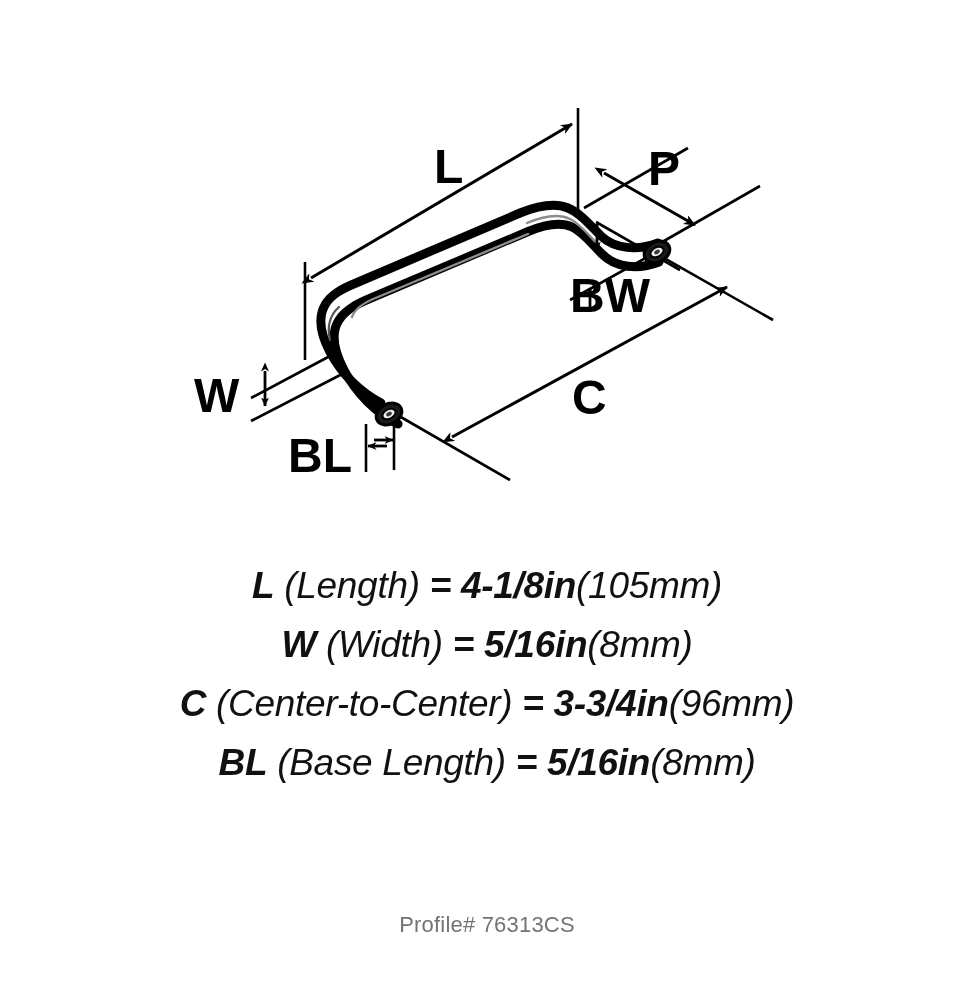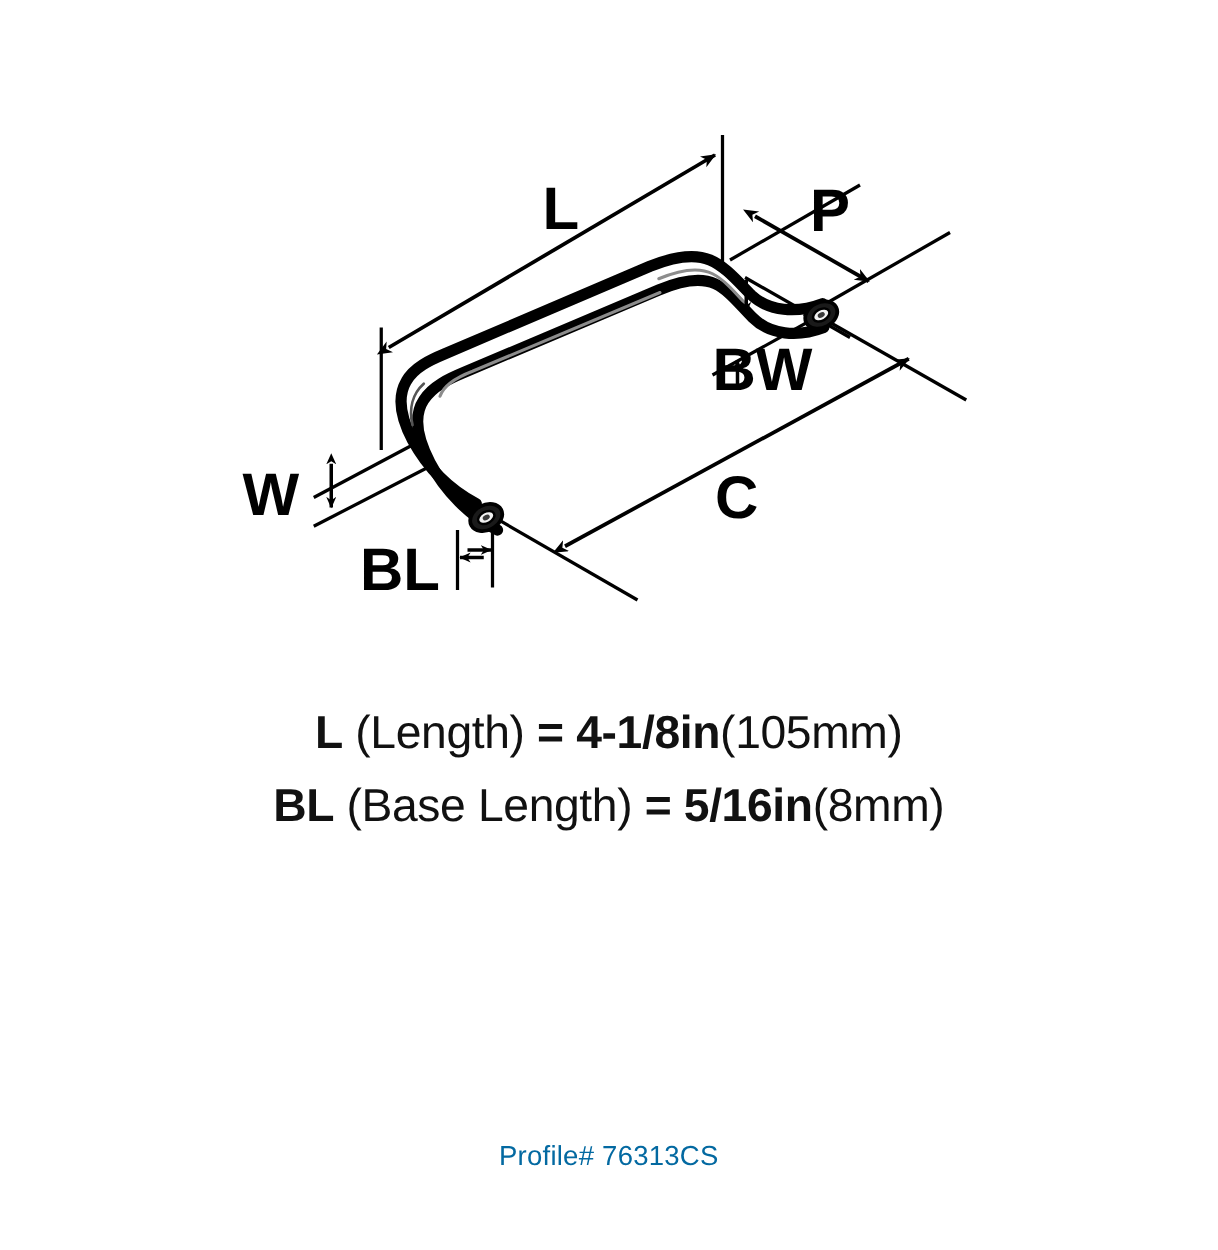--- a/index.html
+++ b/index.html
@@ -37,20 +37,21 @@
     height: 540px;
   }
 
   
   #spec-list {
     position: absolute;
     left: 0;
     top: 556px;
     width: 974px;
     text-align: center;
+    font-style: italic;
   }
   .spec-line {
     font-size: 37px;
     line-height: 59px;
     letter-spacing: -0.3px;
     white-space: nowrap;
     color: #111111;
   }
   .spec-sym {
     font-weight: bold;
@@ -68,21 +69,21 @@
     font-weight: normal;
   }
 
   #profile-line {
     position: absolute;
     left: 0;
     top: 912px;
     width: 974px;
     text-align: center;
     font-size: 22px;
-    color: #0369a1;
+    color: #737373;
     letter-spacing: 0.2px;
   }
 
   .dim-label {
     font-weight: bold;
     fill: #000000;
     font-family: "Liberation Sans", sans-serif;
   }
 </style>
 </head>
@@ -204,22 +205,28 @@
       <text class="dim-label" x="288" y="472" font-size="48">BL</text>
     </svg>
   </div>
 
   <div id="spec-list">
 
     <div class="spec-line">
       <span class="spec-sym">L</span><span class="spec-name"> <span>(Length)</span> </span><span class="spec-eq">=</span><span class="spec-val"> <span>4-1/8in</span></span><span class="spec-metric">(105mm)</span>
     </div>
 
-
-
+    <div class="spec-line">
+      <span class="spec-sym">W</span><span class="spec-name"> <span>(Width)</span> </span><span class="spec-eq">=</span><span class="spec-val"> <span>5/16in</span></span><span class="spec-metric">(8mm)</span>
+    </div>
+
+
+    <div class="spec-line">
+      <span class="spec-sym">C</span><span class="spec-name"> <span>(Center-to-Center)</span> </span><span class="spec-eq">=</span><span class="spec-val"> <span>3-3/4in</span></span><span class="spec-metric">(96mm)</span>
+    </div>
 
     <div class="spec-line">
       <span class="spec-sym">BL</span><span class="spec-name"> <span>(Base Length)</span> </span><span class="spec-eq">=</span><span class="spec-val"> <span>5/16in</span></span><span class="spec-metric">(8mm)</span>
     </div>
 
   </div>
 
   <div id="profile-line">Profile# 76313CS</div>
 
 </div>

